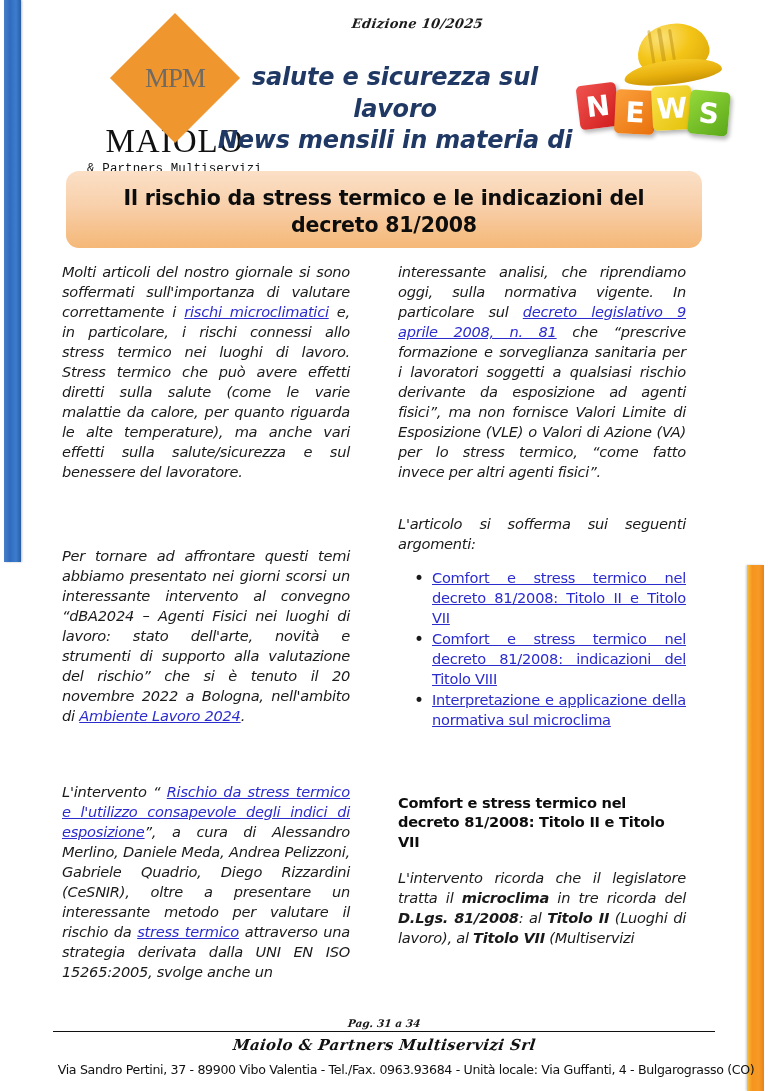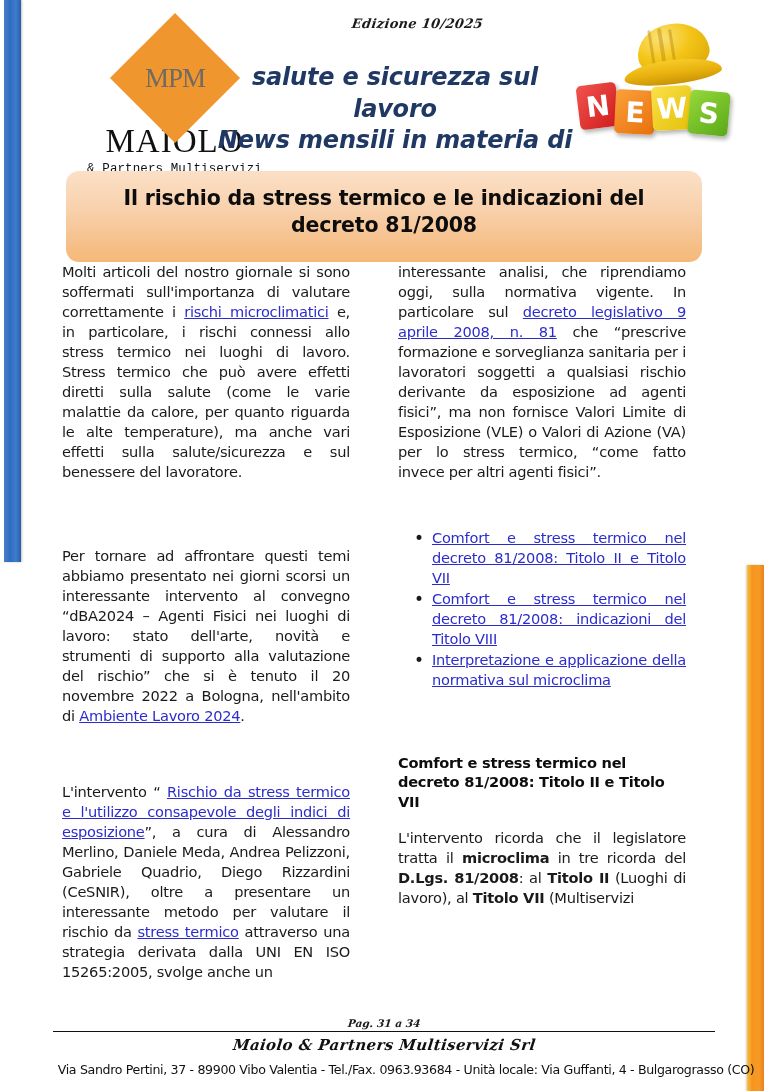--- a/index.html
+++ b/index.html
@@ -160,21 +160,21 @@
   .blk.b1 { background: linear-gradient(135deg,#f05450,#cf1a1a); transform: rotate(-7deg); }
   .blk.b2 { background: linear-gradient(135deg,#fba13c,#e8700c); transform: rotate(3deg); margin-top:6px; }
   .blk.b3 { background: linear-gradient(135deg,#fbe04a,#e3c008); color:#fff; transform: rotate(-3deg); margin-top:2px; }
   .blk.b4 { background: linear-gradient(135deg,#96d93a,#5aa81a); transform: rotate(5deg); margin-top:7px; }
 
   
   .title-banner {
     position: absolute;
     left: 66px; top: 171px;
     width: 636px;
-    padding: 14px 34px 24px;
+    padding: 14px 34px 10px;
     border-radius: 13px;
     background: linear-gradient(to bottom, #fbe0c6 0%, #f8d0ab 45%, #f6c28e 75%, #f5b878 100%);
     text-align: center;
     font-family: "DejaVu Sans", sans-serif;
     font-weight: bold;
     font-size: 20.5px;
     line-height: 1.3;
     color: #0d0d0d;
     letter-spacing: -0.2px;
   }
@@ -192,21 +192,21 @@
   .col { width: 288px; }
 
   p.body, li.body {
     font-family: "DejaVu Sans", sans-serif;
     font-size: 14.6px;
     line-height: 1.37;
     color: #1a1a1a;
     text-align: justify;
     letter-spacing: -0.25px;
   }
-  p.body { margin-bottom: 14px; }
+  p.body { margin-bottom: 14px; font-style: italic; }
 
   .gap-1 { height: 50px; }
   .gap-2 { height: 42px; }
   .gap-3 { height: 18px; }
   .gap-4 { height: 62px; }
 
   a.lnk {
     color: #2c2ccd;
     text-decoration: underline;
   }
@@ -343,20 +343,21 @@
     <div class="gap-2"></div>
 
     <p class="body"><span>L'intervento  “ </span><a class="lnk" href="#">Rischio da stress termico e l'utilizzo consapevole degli indici di esposizione</a><span>”, a cura di Alessandro Merlino, Daniele Meda, Andrea Pelizzoni, Gabriele Quadrio, Diego Rizzardini (CeSNIR), oltre a presentare un interessante metodo per valutare il rischio da </span><a class="lnk" href="#">stress termico</a><span> attraverso una strategia derivata dalla UNI EN ISO 15265:2005, svolge anche un</span></p>
   </div>
 
   <div class="col">
     <p class="body"><span>interessante analisi, che riprendiamo oggi, sulla normativa vigente. In particolare sul </span><a class="lnk" href="#">decreto legislativo 9 aprile 2008, n. 81</a><span> che “prescrive formazione e sorveglianza sanitaria per i lavoratori soggetti a qualsiasi rischio derivante da esposizione ad agenti fisici”, ma non fornisce Valori Limite di Esposizione (VLE) o Valori di Azione (VA) per lo stress termico, “come fatto invece per altri agenti fisici”.</span></p>
 
     <div class="gap-3"></div>
 
+    <p class="body">L'articolo si sofferma sui seguenti argomenti:</p>
 
     <ul class="topics">
       <li><a class="lnk" href="#">Comfort e stress termico nel decreto 81/2008: Titolo II e Titolo VII</a></li>
       <li><a class="lnk" href="#">Comfort e stress termico nel decreto 81/2008: indicazioni del Titolo VIII</a></li>
       <li><a class="lnk" href="#">Interpretazione e applicazione della normativa sul microclima</a></li>
     </ul>
 
     <div class="gap-4"></div>
 
     <h2 class="subhead">Comfort e stress termico nel decreto 81/2008: Titolo II e Titolo VII</h2>

